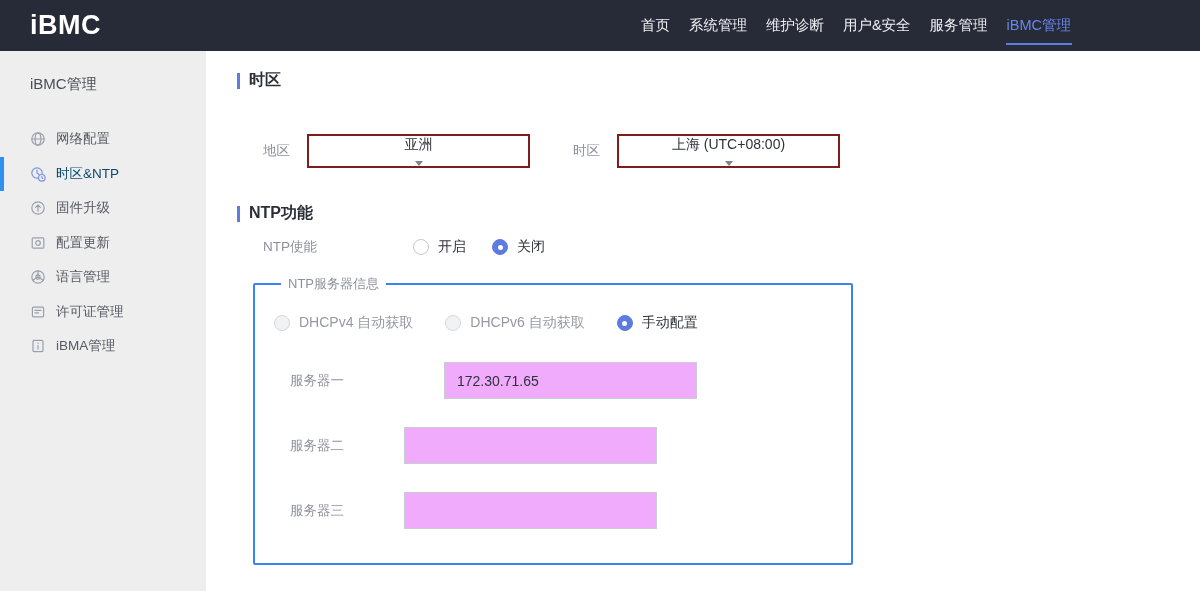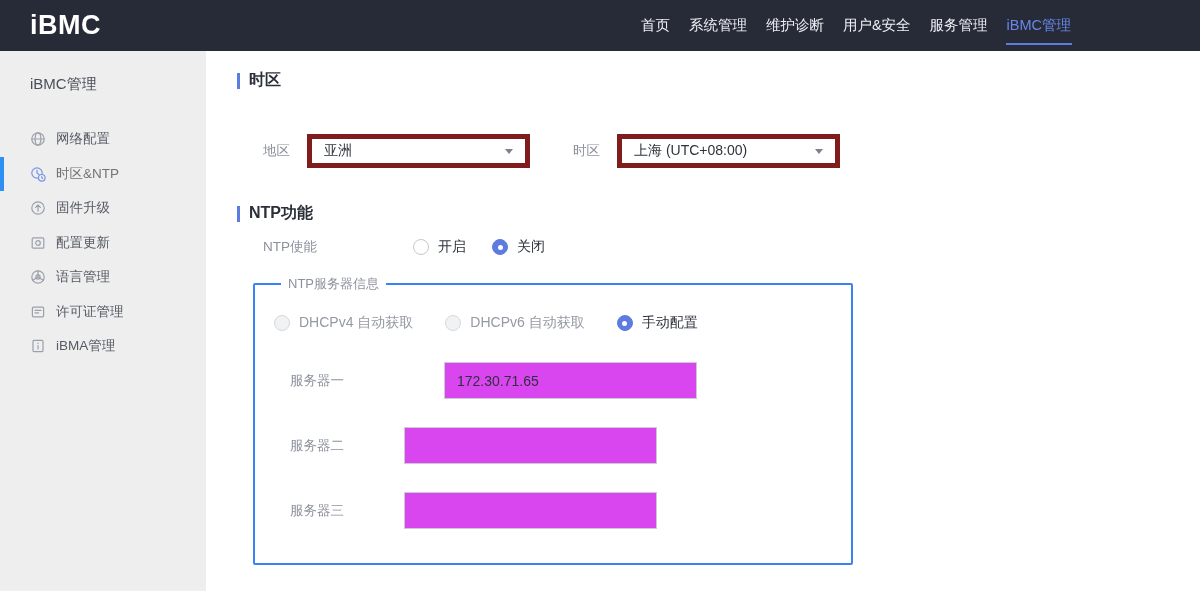--- a/index.html
+++ b/index.html
@@ -28,21 +28,21 @@
     background:#eeeeef; }
   .side-title { margin:24px 0 0 30px; font-size:15px; color:#4a4e57; }
   .side-menu { margin-top:28px; }
   .side-item { height:34.5px; display:flex; align-items:center;
     padding-left:26px; border-left:4px solid transparent; cursor:pointer;
     color:#565b63; font-size:13.5px; }
   .side-item .sicon { width:16px; height:16px; margin-right:10px;
     color:#9aa0ab; display:inline-flex; flex:none; }
   .side-item .sicon svg { width:16px; height:16px; stroke:currentColor;
     fill:none; stroke-width:1.2; stroke-linecap:round; stroke-linejoin:round; }
-  .side-item.active { color:#737373; border-left-color:#2f8ff2; }
+  .side-item.active { color:#0c4a6e; border-left-color:#2f8ff2; }
   .side-item.active .sicon { color:#7b93e4; }
   .collapse-tab { position:absolute; left:206px; top:271px; width:16px;
     height:41px; background:#eeeeef; border-radius:0 0 10px 0; display:flex;
     align-items:center; justify-content:center; color:#2f8ff2; font-size:13px;
     font-weight:bold; cursor:pointer; }
 
   
   .main { position:absolute; left:206px; top:51px; right:0; bottom:0;
     background:#fff; overflow:hidden; }
   .sec-header { position:absolute; display:flex; align-items:center; gap:9px; }
@@ -50,23 +50,23 @@
   .sec-title { font-size:16px; font-weight:bold; color:#2b2f38; }
   .sec1 { left:31px; top:19px; }
   .sec2 { left:31px; top:152px; }
 
   .form-label { color:#8d919c; font-size:13.5px; white-space:nowrap; }
 
   .tz-row { position:absolute; left:57px; top:82px; height:36px; display:flex;
     align-items:center; }
   .lbl-region { margin-right:17px; }
   .lbl-tz { margin-left:43px; margin-right:17px; }
-  .select-box { width:223px; height:34px; border:5px solid #7f1d1d;
+  .select-box { width:223px; height:34px; border:2px solid #7f1d1d;
     background:#fff; display:flex; align-items:center; padding:0 12px;
-    cursor:pointer; }
+    cursor:pointer;flex-direction:column; }
   .select-value { flex:1; font-size:14px; color:#2e323b; }
   .caret { width:0; height:0; border-left:4.5px solid transparent;
     border-right:4.5px solid transparent; border-top:5.5px solid #7d828c; }
 
   .enable-row { position:absolute; left:57px; top:186px; height:20px;
     display:flex; align-items:center; }
   .enable-label { width:150px; }
 
   .radio-opt { display:flex; align-items:center; margin-right:26px;
     cursor:pointer; }
@@ -86,21 +86,21 @@
     height:290px; border:2px solid #3b82f6; border-radius:2px;
     padding:0 0 0 19px; }
   .ntp-fieldset legend { font-size:13px; color:#8d919c; padding:0 7px;
     margin-left:7px; }
   .mode-row { display:flex; align-items:center; margin-top:21px; }
   .mode-row .radio-opt { margin-right:32px; }
   .server-row { display:flex; align-items:center; margin-top:28px; }
   .server-row.first { margin-top:30px;gap:40px; }
   .server-row .form-label { width:114px; margin-left:16px; }
   .text-input { width:253px; height:37px; border:1px solid #c9ccd1;
-    background:#d946ef; padding:0 12px; font-size:14px; color:#2e323b;
+    background:#f0abfc; padding:0 12px; font-size:14px; color:#2e323b;
     font-family:inherit; outline:none; border-radius:0; }
 </style>
 </head>
 <body>
 
 <div class="topbar">
   <div class="logo">iBMC</div>
   <div class="nav">
     <div class="nav-item">首页</div>
     <div class="nav-item">系统管理</div>

